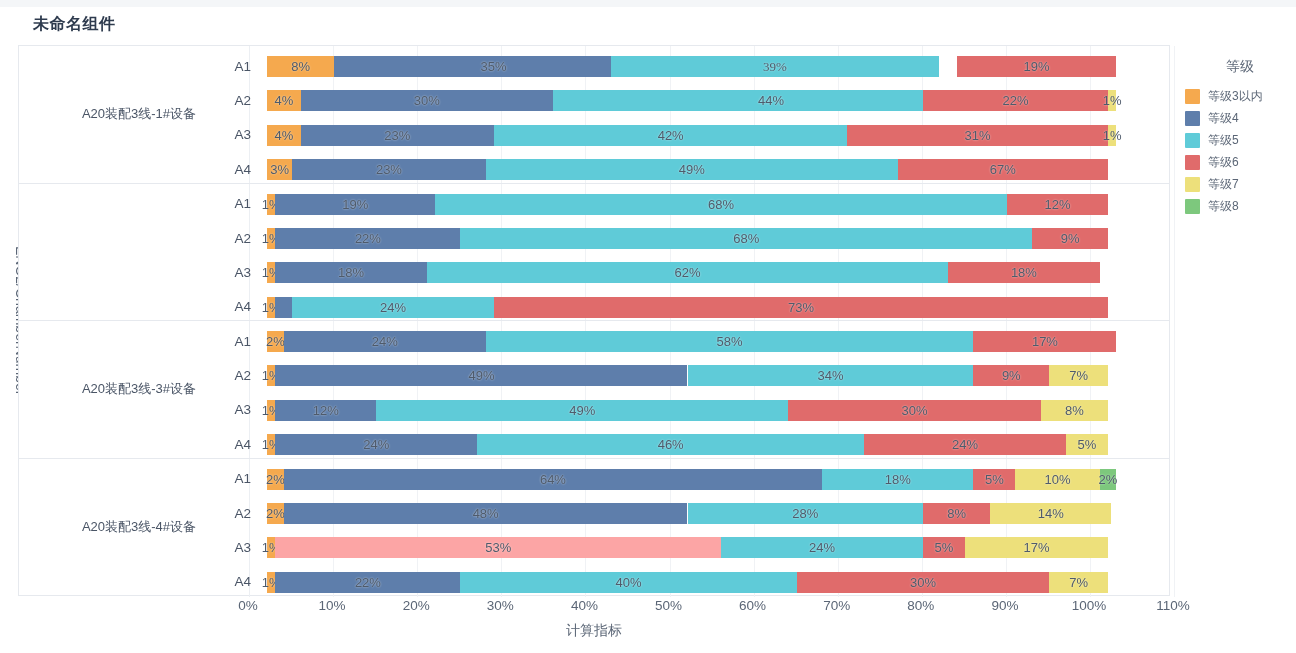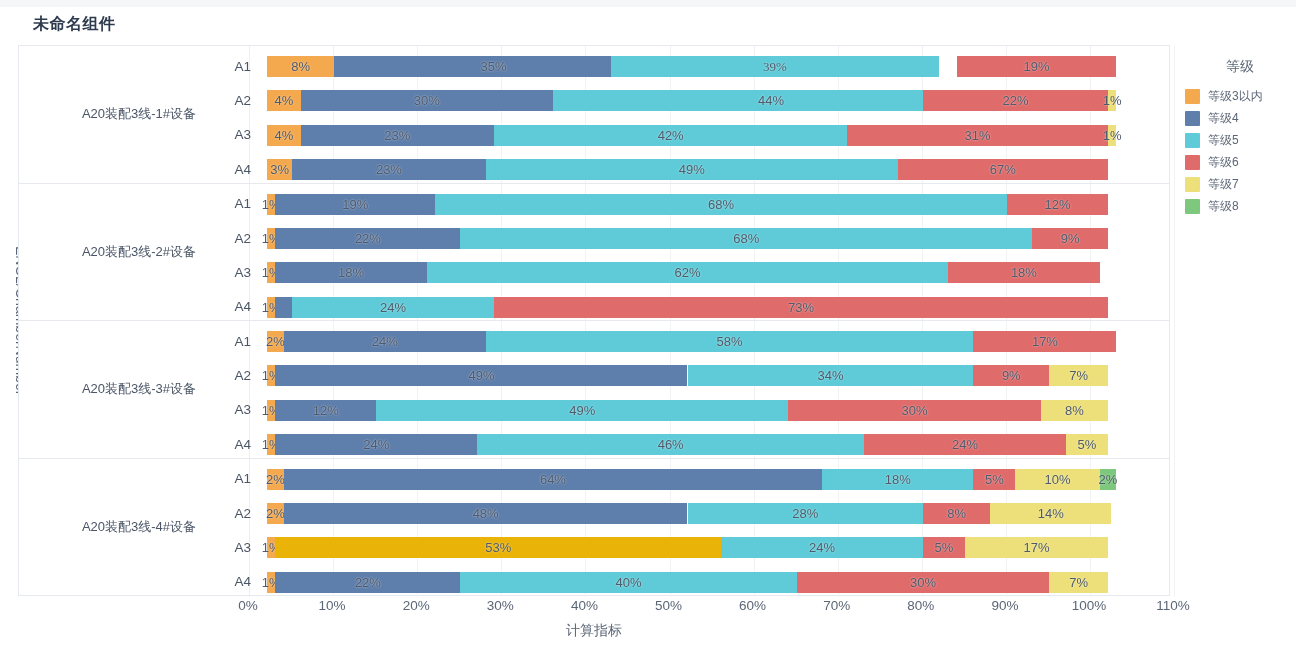--- a/index.html
+++ b/index.html
@@ -213,21 +213,20 @@
                 <span class="lbl">49%</span>
               </div>
               <div class="seg" style="left: 630.75px; width: 210.25px; background: rgb(224, 107, 107);">
                 <span class="lbl">67%</span>
               </div>
             </div>
           </div>
         </div>
       </div>
       <div class="group" style="top: 137.5px; height: 137.5px;">
-        <div class="group-label">A20装配3线-2#设备</div>
         <div class="row" style="top: 3px;">
           <div class="row-tick">A1</div>
           <div class="bar-area">
             <div class="bar">
               <div class="seg" style="left: 0px; width: 8.41px; background: rgb(245, 169, 78);">
                 <span class="lbl">1%</span>
               </div>
               <div class="seg" style="left: 8.41px; width: 159.79px; background: rgb(94, 126, 171);">
                 <span class="lbl">19%</span>
               </div>
@@ -433,21 +432,21 @@
             </div>
           </div>
         </div>
         <div class="row" style="top: 71.8px;">
           <div class="row-tick">A3</div>
           <div class="bar-area">
             <div class="bar">
               <div class="seg" style="left: 0px; width: 8.41px; background: rgb(245, 169, 78);">
                 <span class="lbl">1%</span>
               </div>
-              <div class="seg" style="left: 8.41px; width: 445.73px; background: #eab308; text-align: right;">
+              <div class="seg" style="left: 8.41px; width: 445.73px; background: #fca5a5; text-align: right;">
                 <span class="lbl">53%</span>
               </div>
               <div class="seg" style="left: 454.14px; width: 201.84px; background: rgb(95, 203, 216);">
                 <span class="lbl">24%</span>
               </div>
               <div class="seg" style="left: 655.98px; width: 42.05px; background: rgb(224, 107, 107);">
                 <span class="lbl">5%</span>
               </div>
               <div class="seg" style="left: 698.03px; width: 142.97px; background: rgb(237, 224, 123);">
                 <span class="lbl">17%</span>

